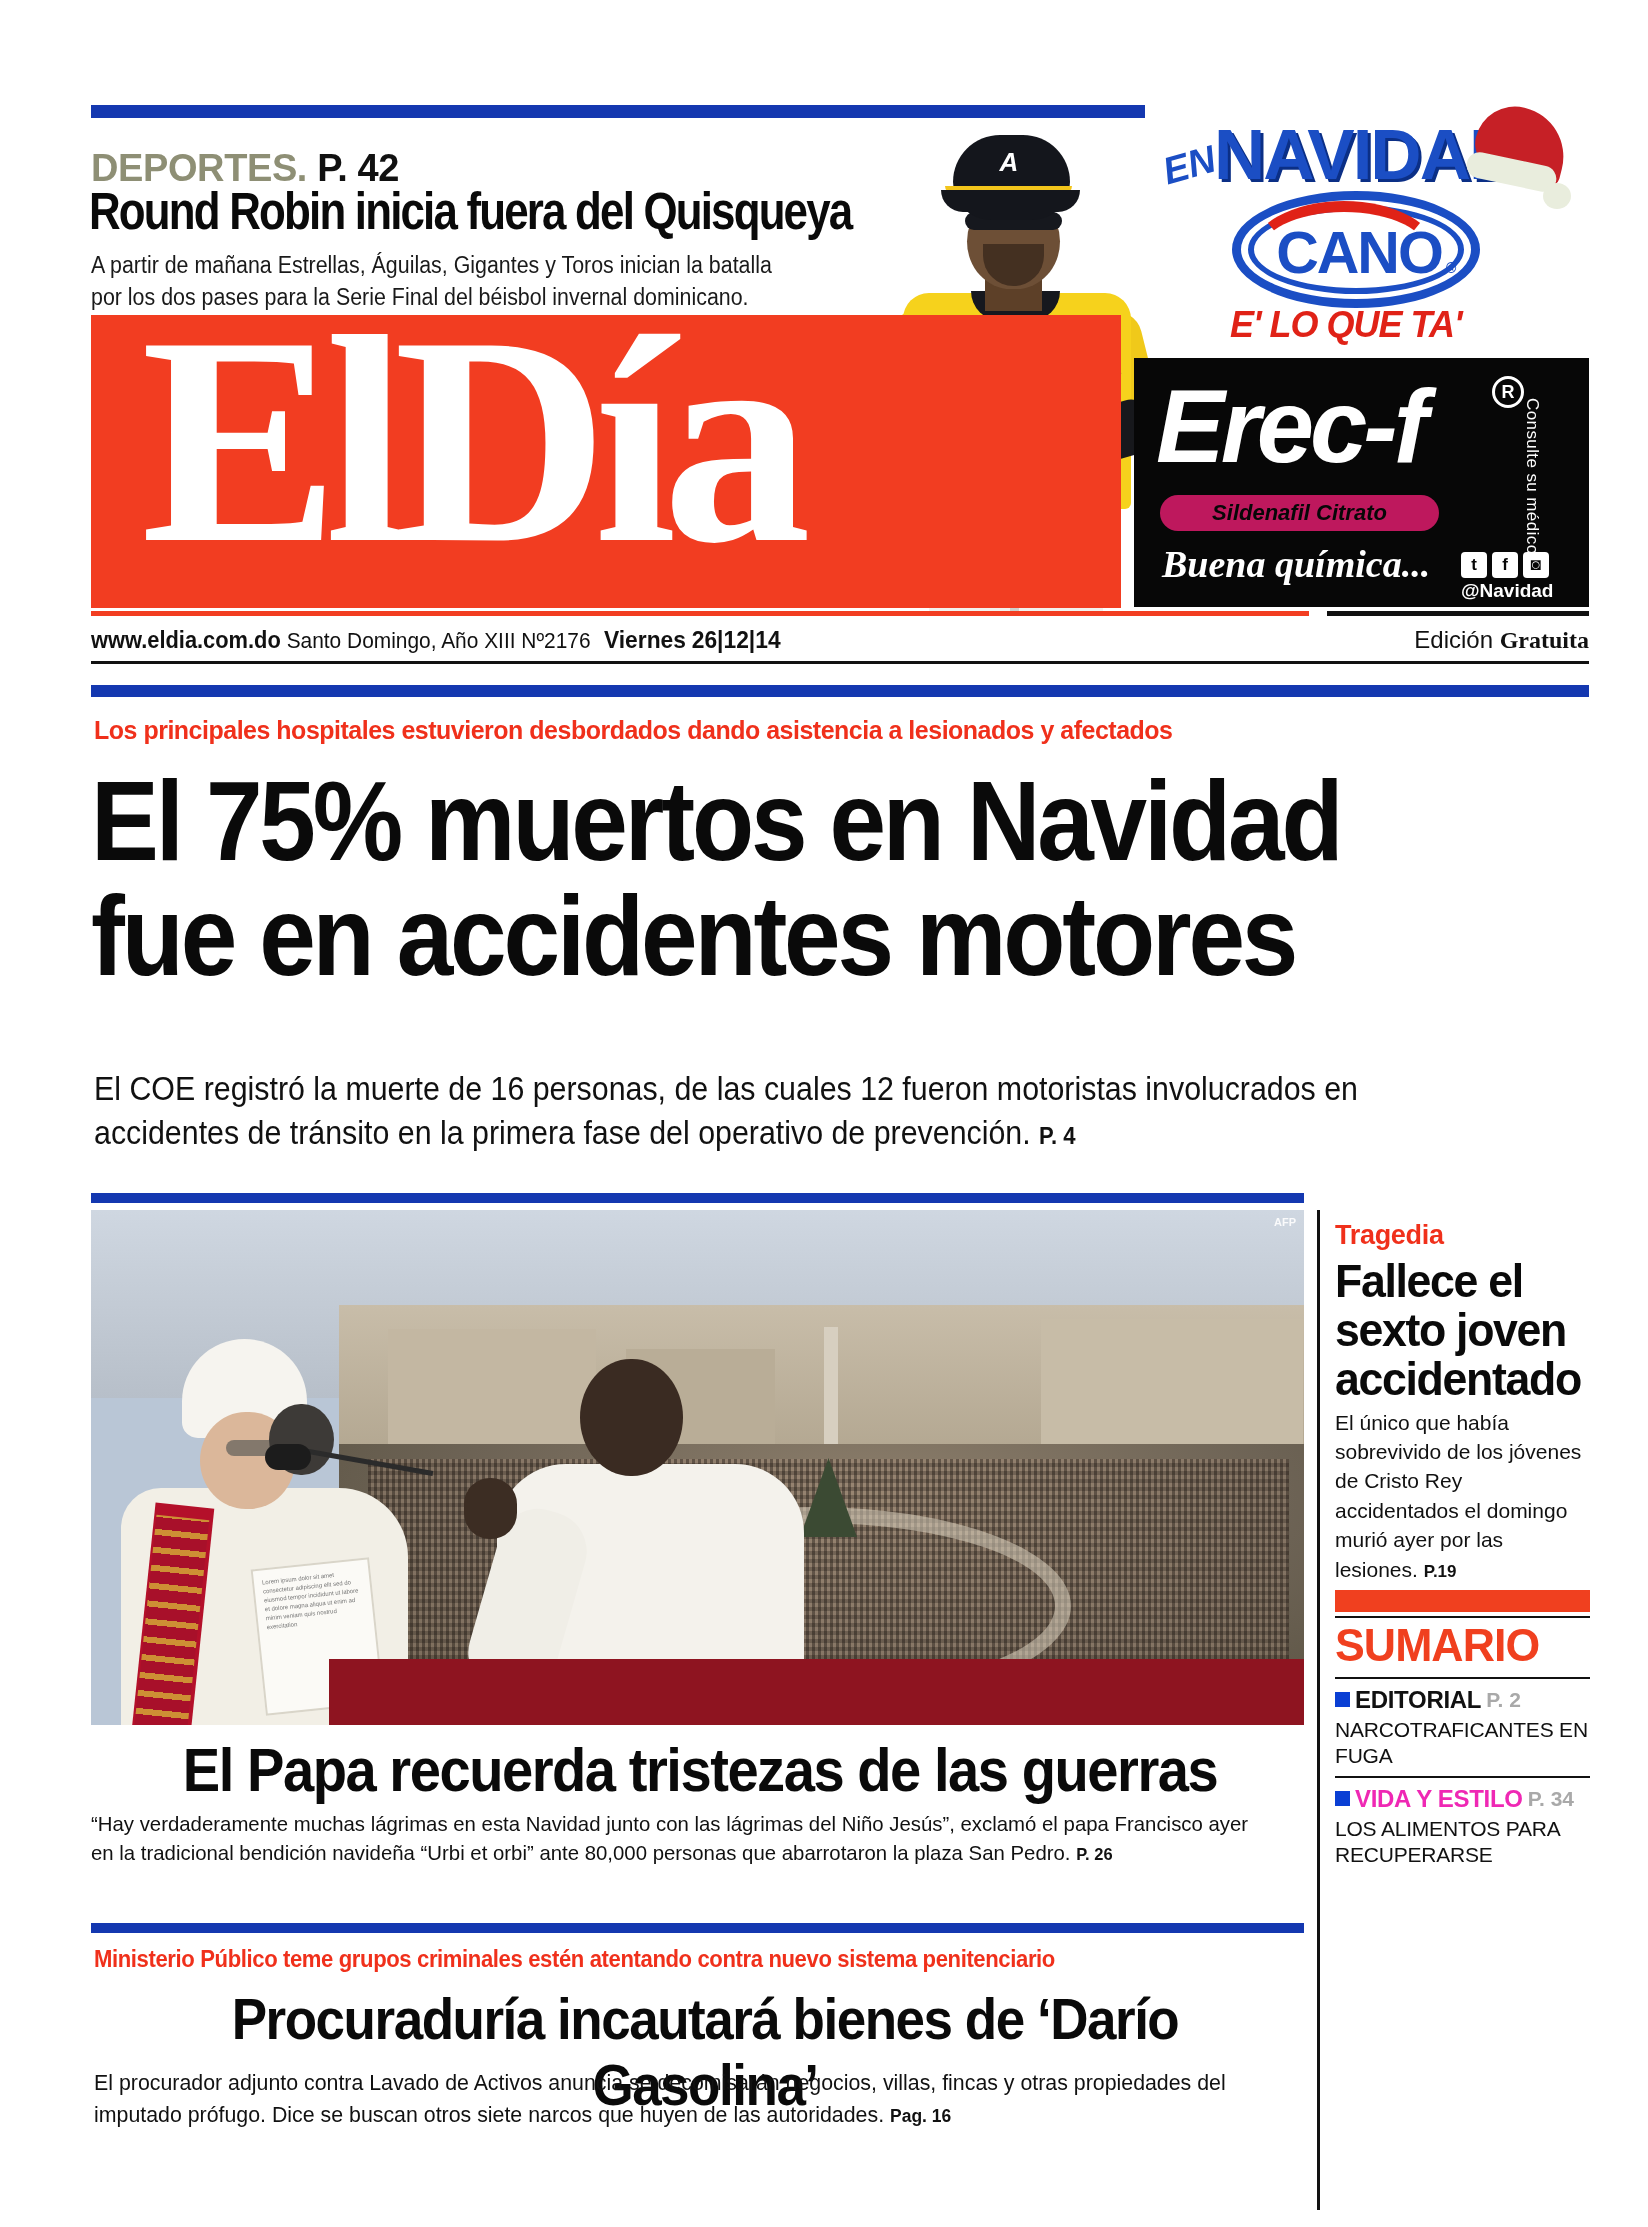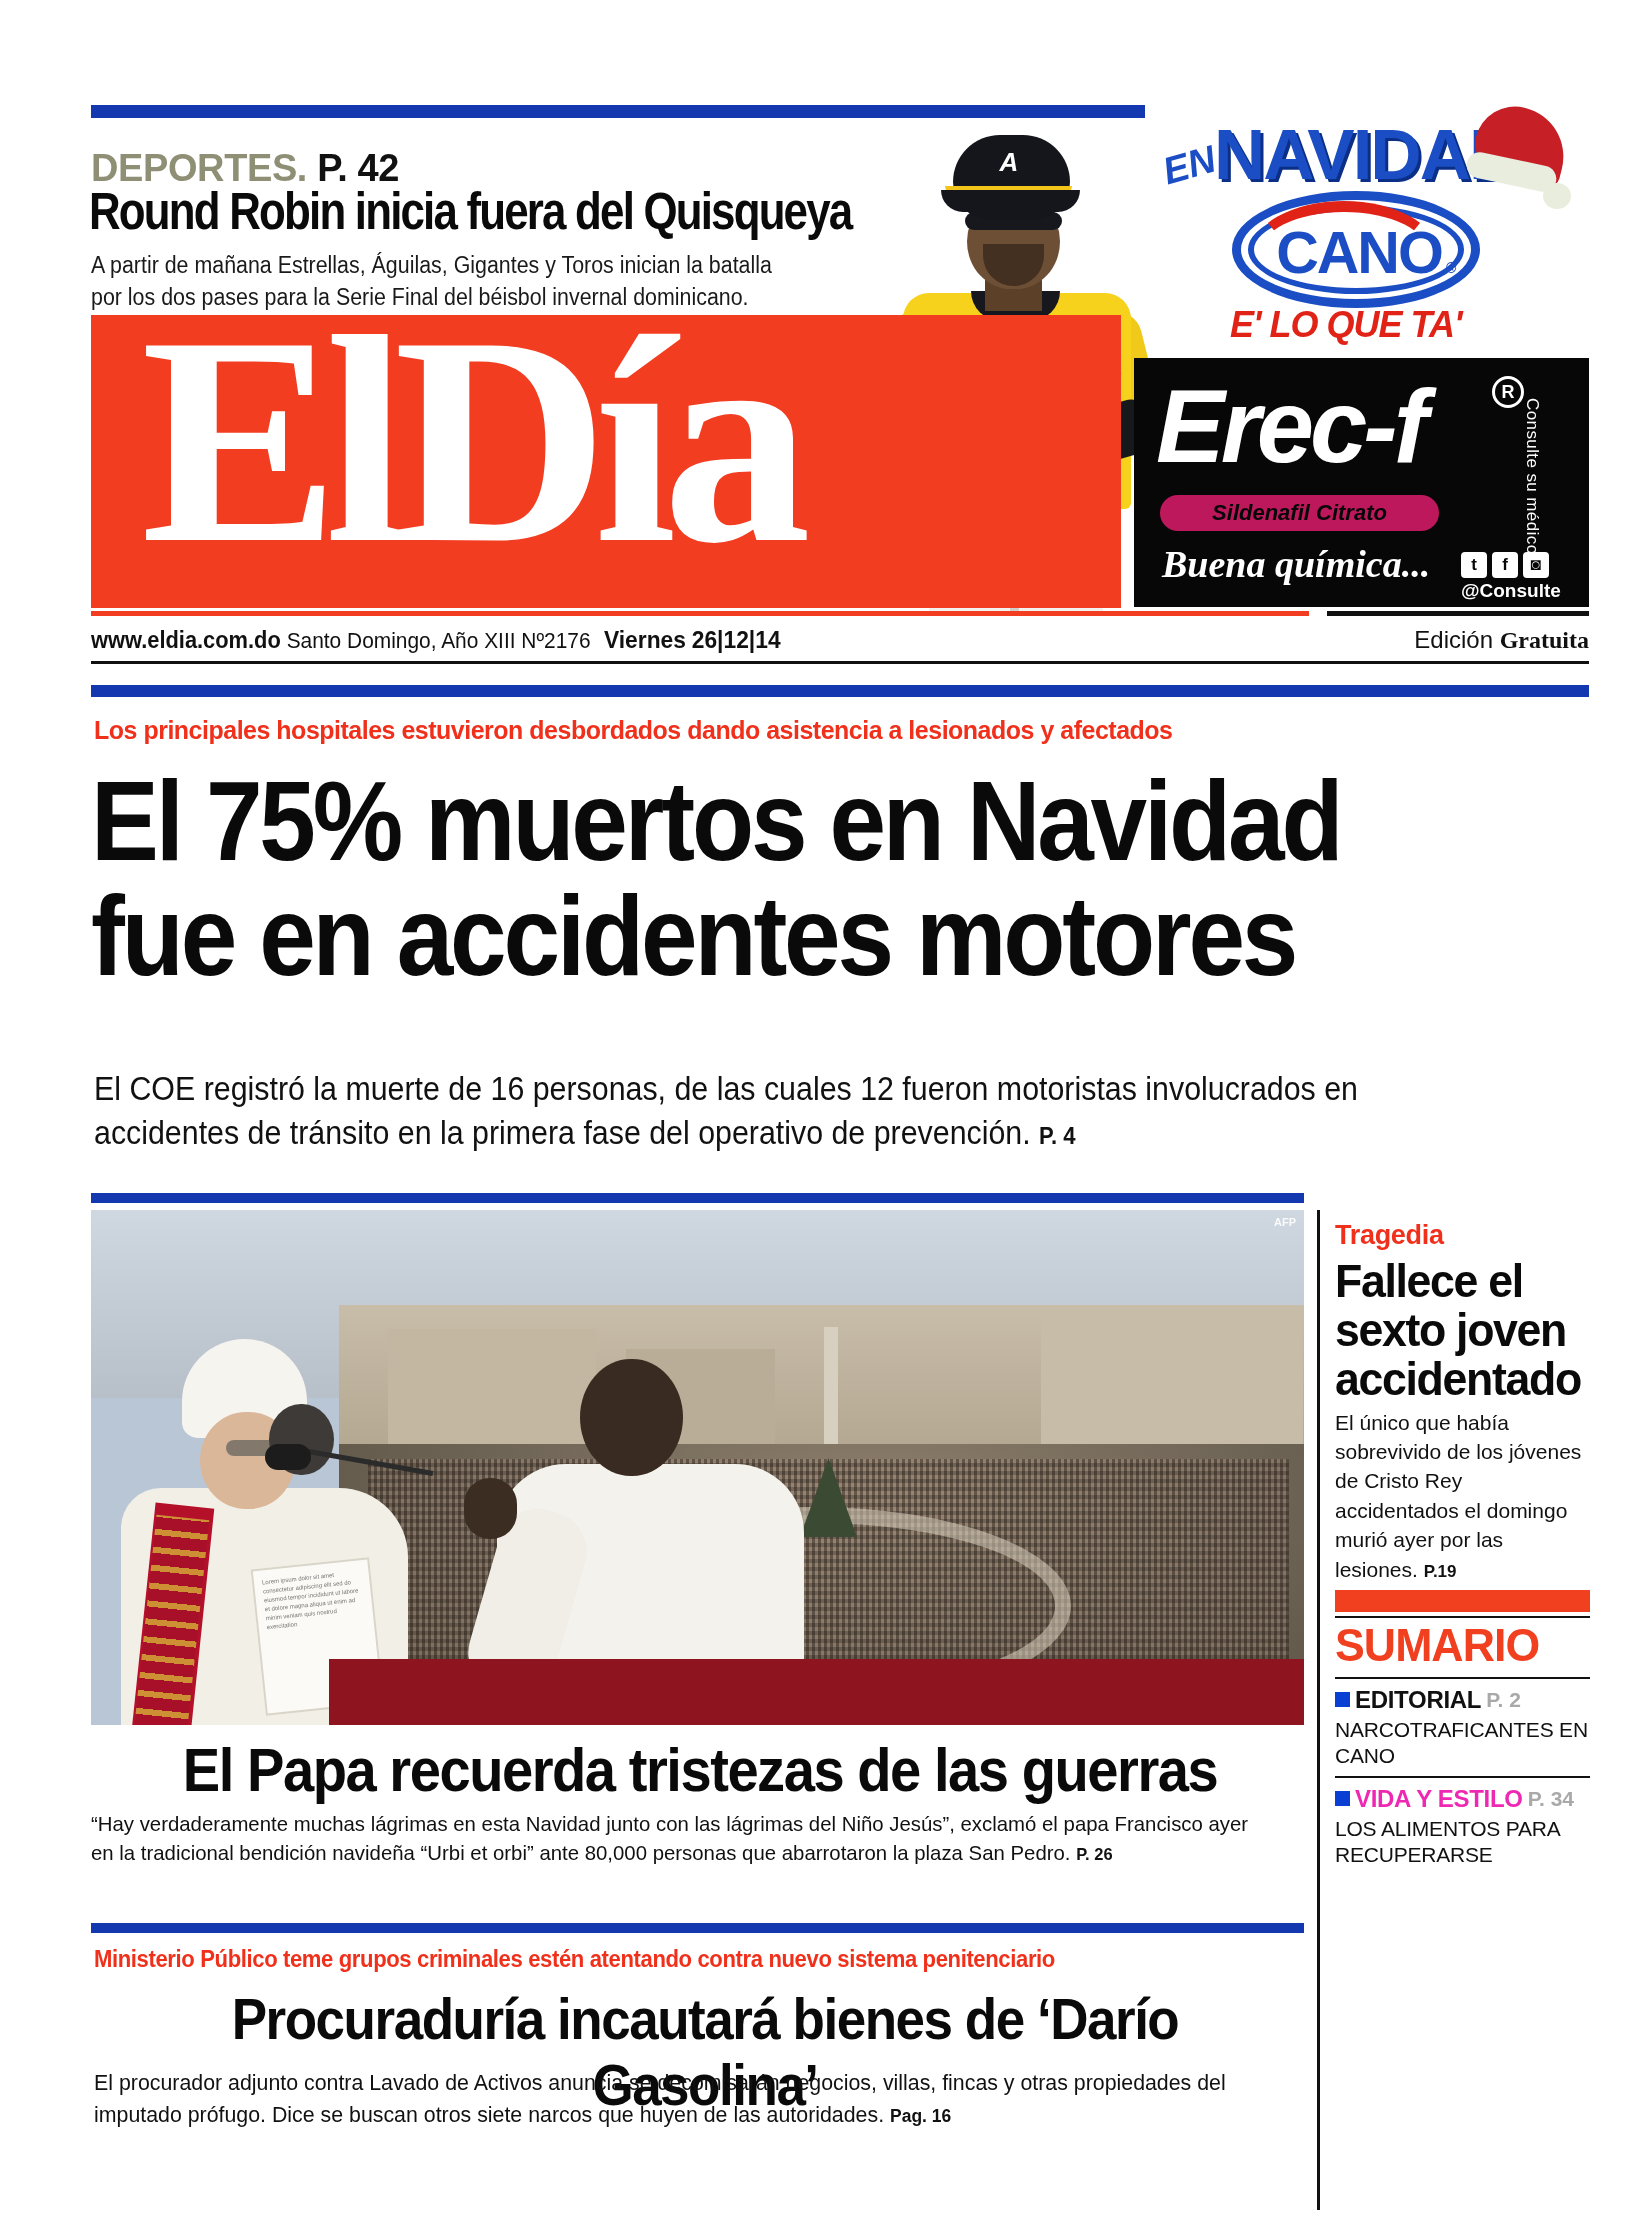--- a/index.html
+++ b/index.html
@@ -549,21 +549,21 @@
     <div class="erec-pill">
       <span>Sildenafil Citrato</span>
     </div>
     <div class="erec-tag">Buena química...</div>
     <div class="erec-consulte">Consulte su médico.</div>
     <div class="erec-social">
       <div class="soc">t</div>
       <div class="soc">f</div>
       <div class="soc">◙</div>
     </div>
-    <div class="erec-handle">@Consulte</div>
+    <div class="erec-handle">@Navidad</div>
   </div>
 
   <div class="info-rule-top"></div>
   <div class="info-rule-top2"></div>
   <div class="info-bar">
     <div class="info-left">
       <b class="web">www.eldia.com.do</b>
       <span class="sd">Santo Domingo, Año XIII Nº2176</span>
       <b class="date">Viernes</b>
       <span class="datenum">26|12|14</span>
@@ -652,21 +652,21 @@
     <div class="sumario-bar"></div>
     <div class="sumario-rule"></div>
     <div class="sumario-title">SUMARIO</div>
 
     <div class="sum-item">
       <div class="sum-hd">
         <span class="sq" style="background:#0a3fd4"></span>
         <span class="sum-sec" style="color:#111111">EDITORIAL</span>
         <span class="sum-pg">P. 2</span>
       </div>
-      <div class="sum-txt">NARCOTRAFICANTES EN CANO</div>
+      <div class="sum-txt">NARCOTRAFICANTES EN FUGA</div>
     </div>
 
 
 
     <div class="sum-item">
       <div class="sum-hd">
         <span class="sq" style="background:#0a3fd4"></span>
         <span class="sum-sec" style="color:#ef28b4">VIDA Y ESTILO</span>
         <span class="sum-pg">P. 34</span>
       </div>

